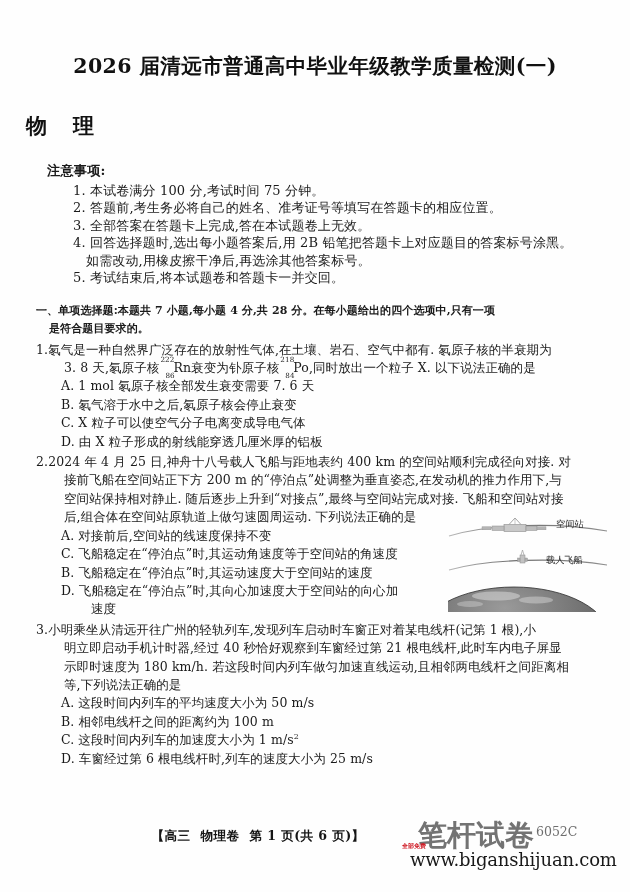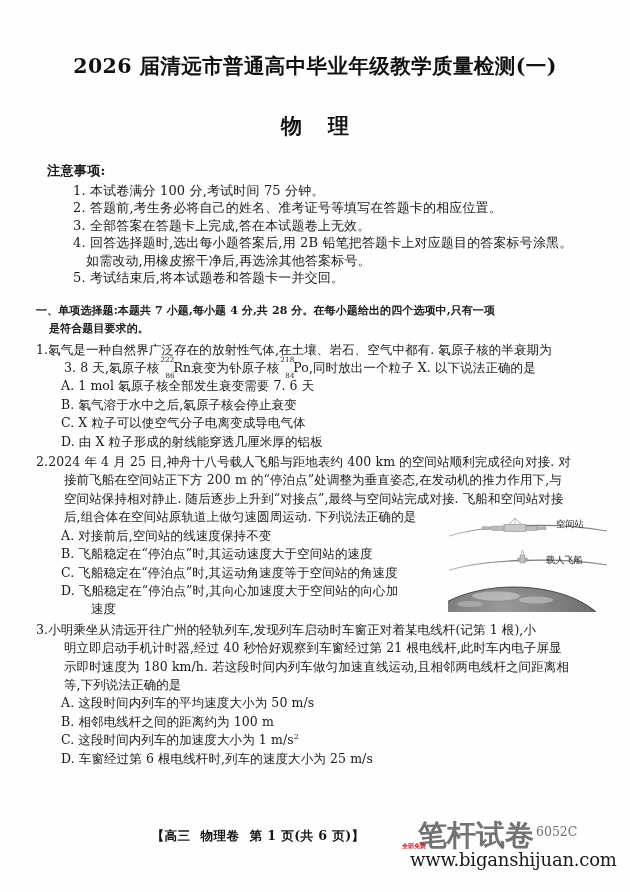--- a/index.html
+++ b/index.html
@@ -26,21 +26,21 @@
   .exam-title {
     text-align: center;
     font-size: 20.5px;
     font-weight: bold;
     letter-spacing: 0.4px;
     padding-top: 52px;
     color: #111;
     font-family: "DejaVu Serif", "Liberation Serif", serif;
   }
   .subject-title {
-    text-align: center;
+    text-align: left;
     font-size: 21px;
     font-weight: bold;
     margin-top: 32px;
     letter-spacing: 26px;
     padding-left: 26px;
     color: #111;
   }
 
   
   .notes-wrap {
@@ -236,22 +236,22 @@
 
     <div class="q">
       <div class="stem">
         <span>2.</span><span>2024 年 4 月 25 日,神舟十八号载人飞船与距地表约 400 km 的空间站顺利完成径向对接. 对</span>
         <span class="wrap" style="padding-left:14px;text-indent:0;">接前飞船在空间站正下方 200 m 的“停泊点”处调整为垂直姿态,在发动机的推力作用下,与</span>
         <span class="wrap" style="padding-left:14px;text-indent:0;">空间站保持相对静止. 随后逐步上升到“对接点”,最终与空间站完成对接. 飞船和空间站对接</span>
         <span class="wrap" style="padding-left:14px;text-indent:0;">后,组合体在空间站原轨道上做匀速圆周运动. 下列说法正确的是</span>
       </div>
       <div class="opts">
         <div class="opt">A. 对接前后,空间站的线速度保持不变</div>
+        <div class="opt">C. 飞船稳定在“停泊点”时,其运动角速度等于空间站的角速度</div>
         <div class="opt">B. 飞船稳定在“停泊点”时,其运动速度大于空间站的速度</div>
-        <div class="opt">C. 飞船稳定在“停泊点”时,其运动角速度等于空间站的角速度</div>
         <div class="opt"><span>D. 飞船稳定在“停泊点”时,其向心加速度大于空间站的向心加</span><span class="cont2">速度</span></div>
       </div>
     </div>
 
     <div class="q">
       <div class="stem">
         <span>3.</span><span>小明乘坐从清远开往广州的轻轨列车,发现列车启动时车窗正对着某电线杆(记第 1 根),小</span>
         <span class="wrap" style="padding-left:14px;text-indent:0;">明立即启动手机计时器,经过 40 秒恰好观察到车窗经过第 21 根电线杆,此时车内电子屏显</span>
         <span class="wrap" style="padding-left:14px;text-indent:0;">示即时速度为 180 km/h. 若这段时间内列车做匀加速直线运动,且相邻两电线杆之间距离相</span>
         <span class="wrap" style="padding-left:14px;text-indent:0;">等,下列说法正确的是</span>

